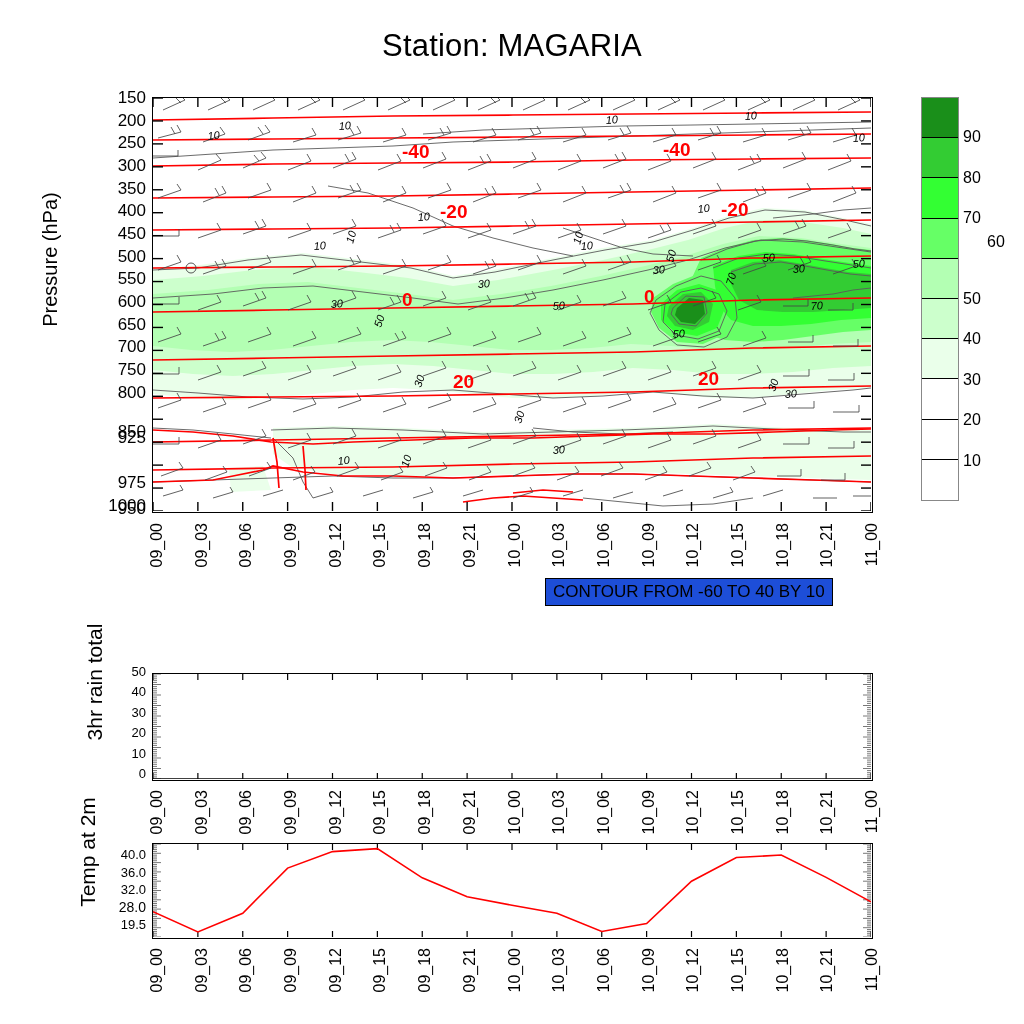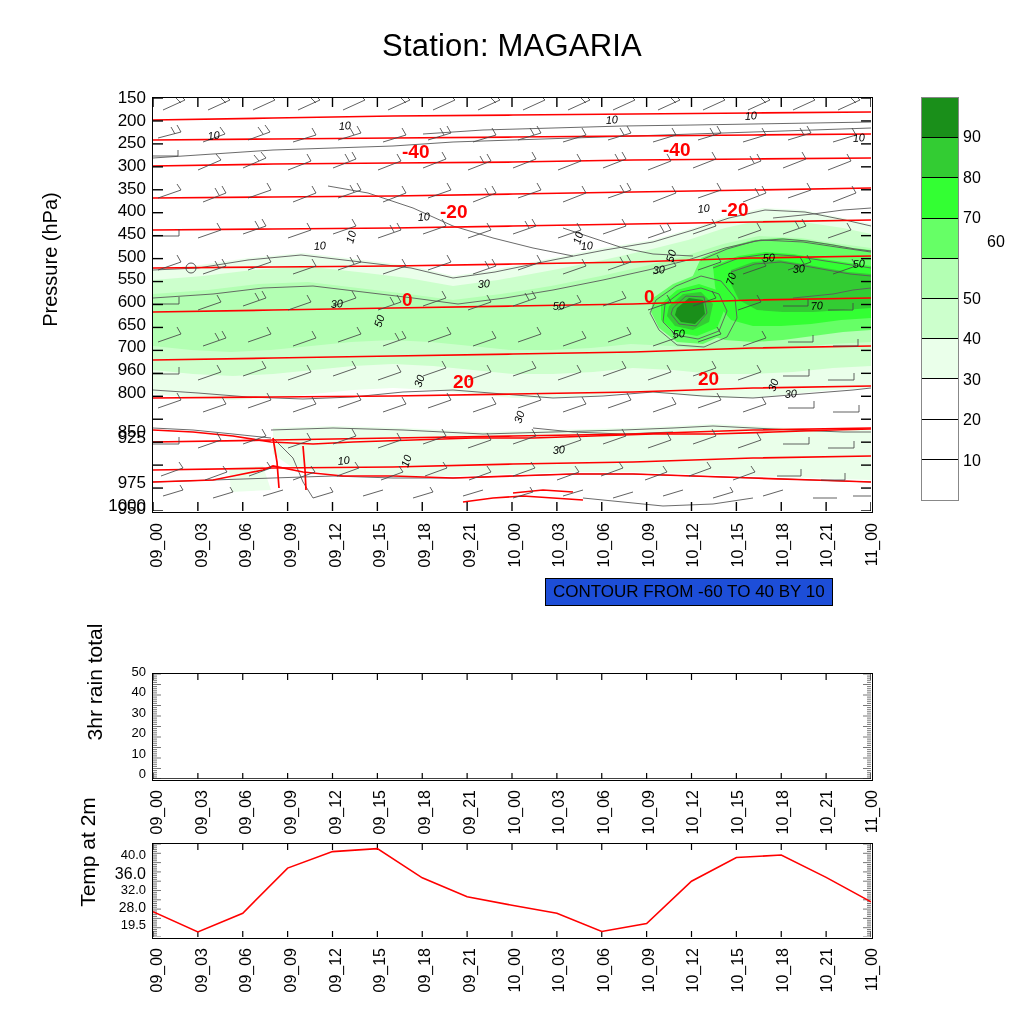--- a/index.html
+++ b/index.html
@@ -62,21 +62,21 @@
     <div class="ylab" style="top: 37.3333px;">250</div>
     <div class="ylab" style="top: 60px;">300</div>
     <div class="ylab" style="top: 82.6667px;">350</div>
     <div class="ylab" style="top: 105.333px;">400</div>
     <div class="ylab" style="top: 128px;">450</div>
     <div class="ylab" style="top: 150.667px;">500</div>
     <div class="ylab" style="top: 173.333px;">550</div>
     <div class="ylab" style="top: 196px;">600</div>
     <div class="ylab" style="top: 218.667px;">650</div>
     <div class="ylab" style="top: 241.333px;">700</div>
-    <div class="ylab" style="top: 264px;">960</div>
+    <div class="ylab" style="top: 264px;">750</div>
     <div class="ylab" style="top: 286.667px;">800</div>
     <div class="ylab" style="top: 326px;">850</div>
     <div class="ylab" style="top: 332px;">925</div>
     <div class="ylab" style="top: 367px; margin-top: 36px;">950</div>
     <div class="ylab" style="top: 377.333px; margin-left: 44px;">975</div>
     <div class="ylab" style="top: 400px;">1000</div>
   </div>
 
 <div class="abs" id="main-panel">
   <svg id="main-svg" width="718" height="413" viewBox="0 0 718 413">
@@ -725,21 +725,21 @@
     <div class="xlab" style="left: 538.25px; top: 4px; transform: rotate(-90deg) translateX(-58px); transform-origin: left top; text-align: right; width: 58px; margin-left: -6px;">10_12</div>
     <div class="xlab" style="left: 582.938px; top: 4px; transform: rotate(-90deg) translateX(-58px); transform-origin: left top; text-align: right; width: 58px; margin-left: -6px;">10_15</div>
     <div class="xlab" style="left: 627.625px; top: 4px; transform: rotate(-90deg) translateX(-58px); transform-origin: left top; text-align: right; width: 58px; margin-left: -6px;">10_18</div>
     <div class="xlab" style="left: 672.312px; top: 4px; transform: rotate(-90deg) translateX(-58px); transform-origin: left top; text-align: right; width: 58px; margin-left: -6px;">10_21</div>
     <div class="xlab" style="left: 717px; top: 4px; transform: rotate(-90deg) translateX(-58px); transform-origin: left top; text-align: right; width: 58px; margin-left: -6px;">11_00</div>
   </div>
 
 <div class="abs" id="temp-title">Temp at 2m</div>
 <div class="abs" id="temp-ylabels">
     <div class="ylab" style="top: 5.09091px; font-size: 13px;">40.0</div>
-    <div class="ylab" style="top: 22.5455px; font-size: 16px;">36.0</div>
+    <div class="ylab" style="top: 22.5455px; font-size: 13px;">36.0</div>
     <div class="ylab" style="top: 40px; font-size: 13px;">32.0</div>
     <div class="ylab" style="top: 57.4545px; font-size: 14px;">28.0</div>
     <div class="ylab" style="top: 74.9091px; font-size: 13px;">19.5</div>
   </div>
 <div class="abs" id="temp-panel">
   <svg id="temp-svg" width="718" height="93" viewBox="0 0 718 93">
       <line x1="0" y1="93" x2="0" y2="87" stroke="#000" stroke-width="1.2"></line>
       <line x1="0" y1="0" x2="0" y2="6" stroke="#000" stroke-width="1.2"></line>
       <line x1="44.875" y1="93" x2="44.875" y2="87" stroke="#000" stroke-width="1.2"></line>
       <line x1="44.875" y1="0" x2="44.875" y2="6" stroke="#000" stroke-width="1.2"></line>

